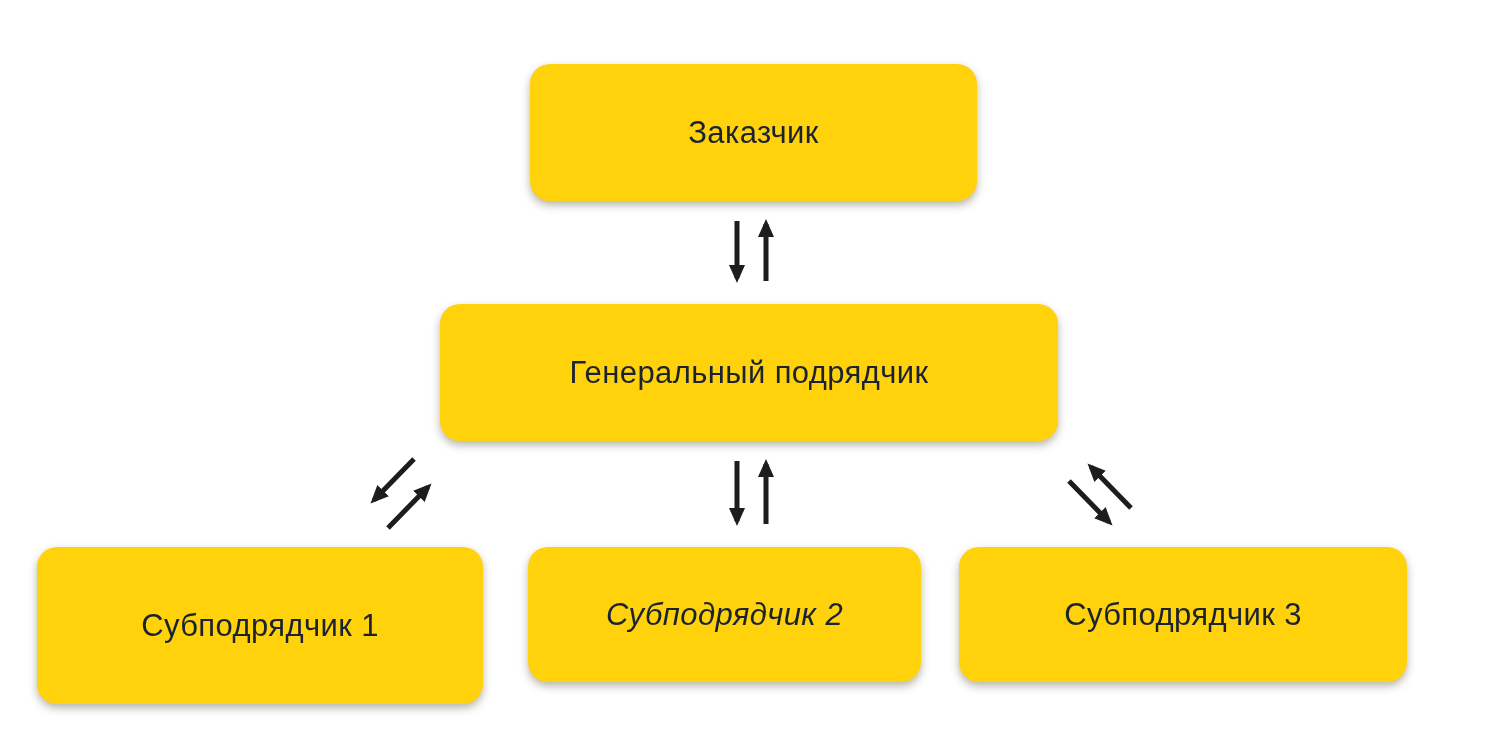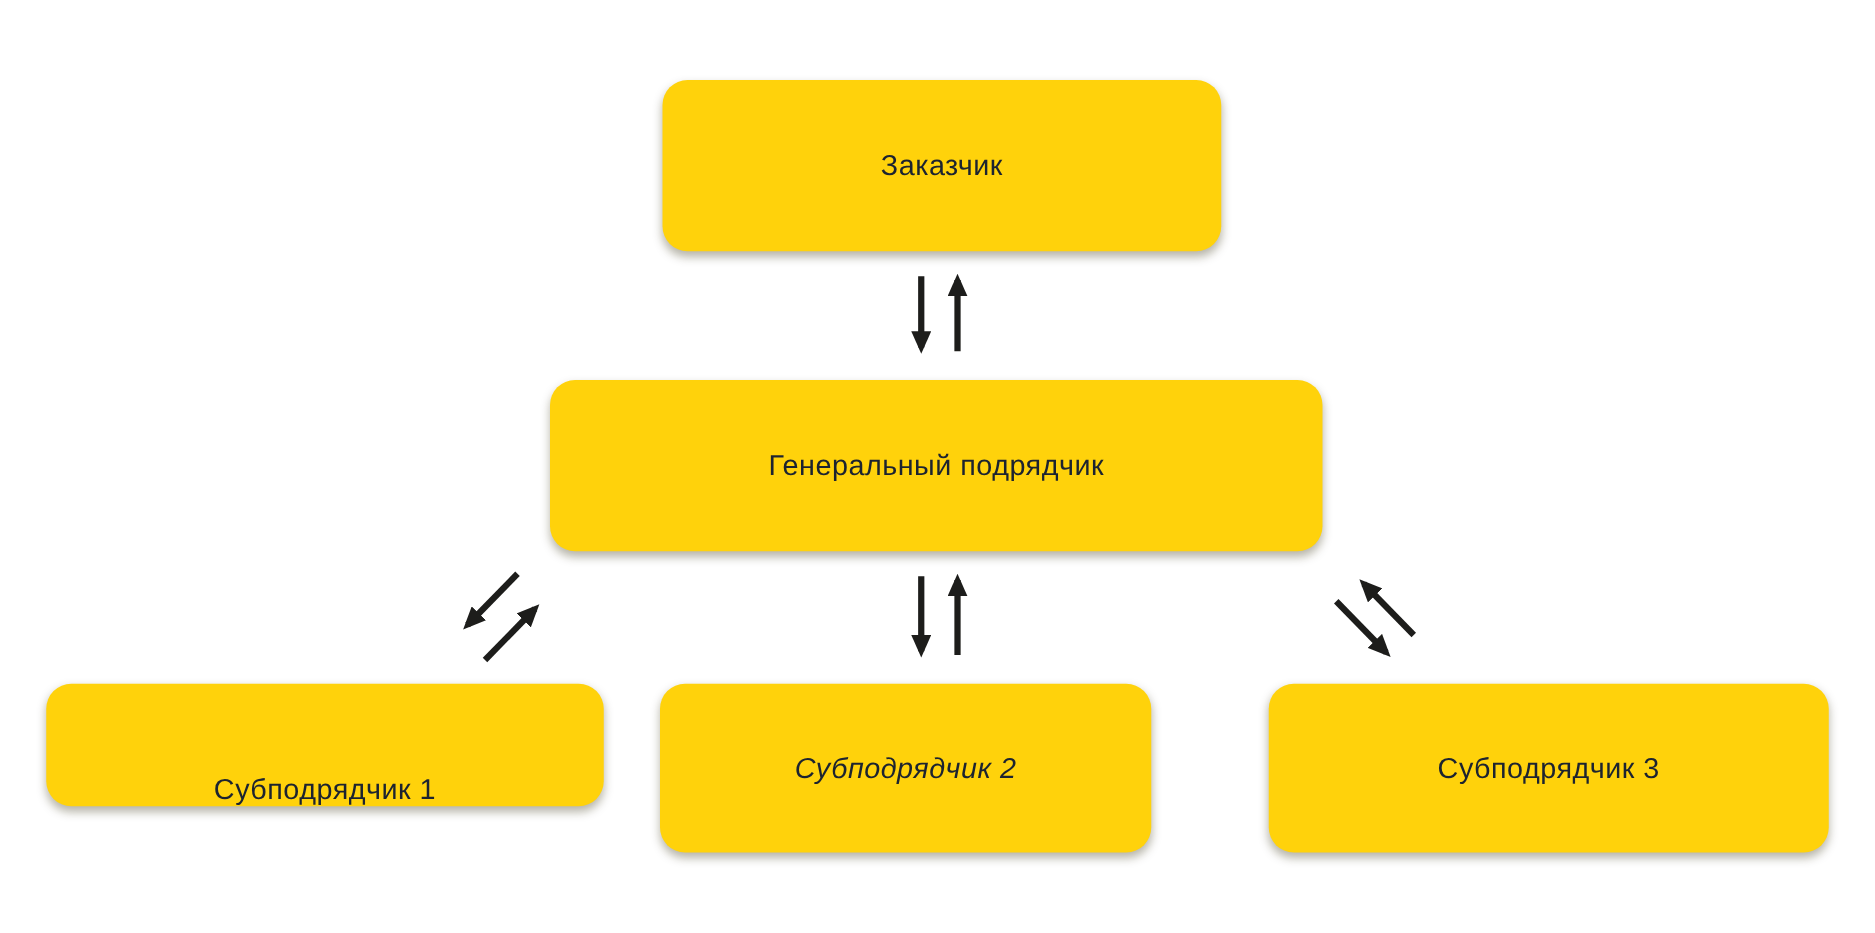--- a/index.html
+++ b/index.html
@@ -16,30 +16,30 @@
     overflow:hidden;
     font-family:"Liberation Sans","DejaVu Sans",sans-serif;
   }
   .node{
     position:absolute;
     background:var(--box-fill);
     border-radius:20px;
     display:flex;align-items:center;justify-content:center;
     box-shadow:0 4px 8px rgba(45,40,5,0.35);
     color:var(--text);
-    font-size:23px;
+    font-size:31px;
     font-weight:500;
     letter-spacing:0.4px;
     text-align:center;
   }
   #node-customer          {left:530px; top:64px;  width:447px; height:137px;}
   #node-general-contractor{left:440px; top:304px; width:618px; height:137px;}
-  #node-subcontractor-1   {left:37px;  top:547px; width:446px; height:98px;align-items:flex-end;}
+  #node-subcontractor-1   {left:37px;  top:547px; width:446px; height:157px;}
   #node-subcontractor-2   {left:528px; top:547px; width:393px; height:135px;font-style:italic;}
-  #node-subcontractor-3   {left:1015px;top:547px; width:448px; height:135px;}
+  #node-subcontractor-3   {left:959px;top:547px; width:448px; height:135px;}
   .arrows{
     position:absolute;left:0;top:0;width:1500px;height:746px;
     pointer-events:none;
   }
   .arrows line{stroke:var(--arrow);stroke-width:5;}
   .arrows polygon{fill:var(--arrow);}
 </style>
 </head>
 <body>
 

